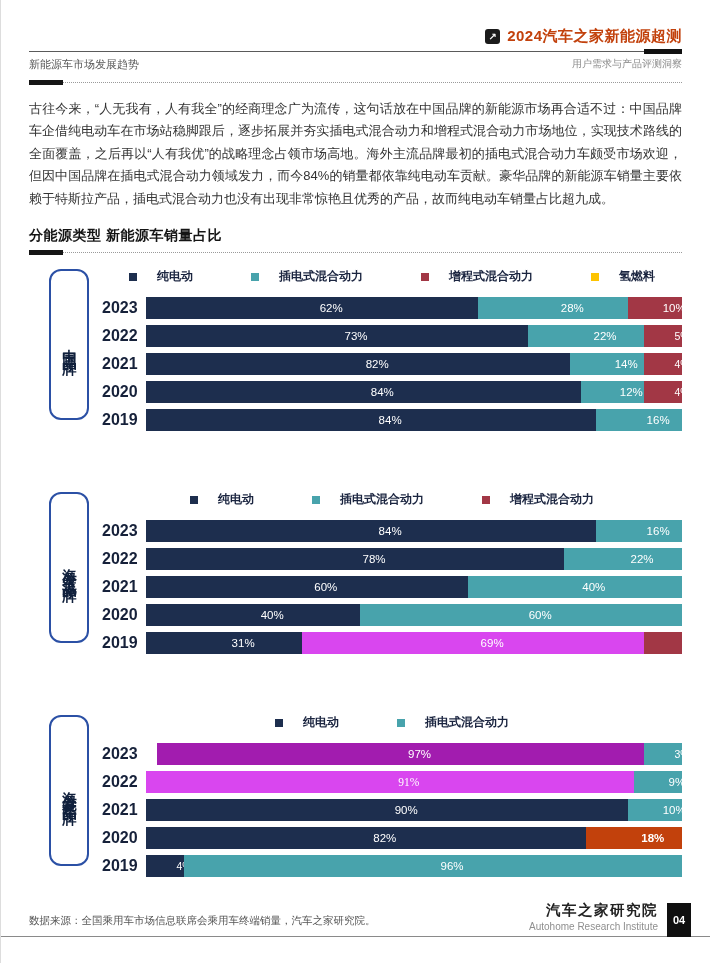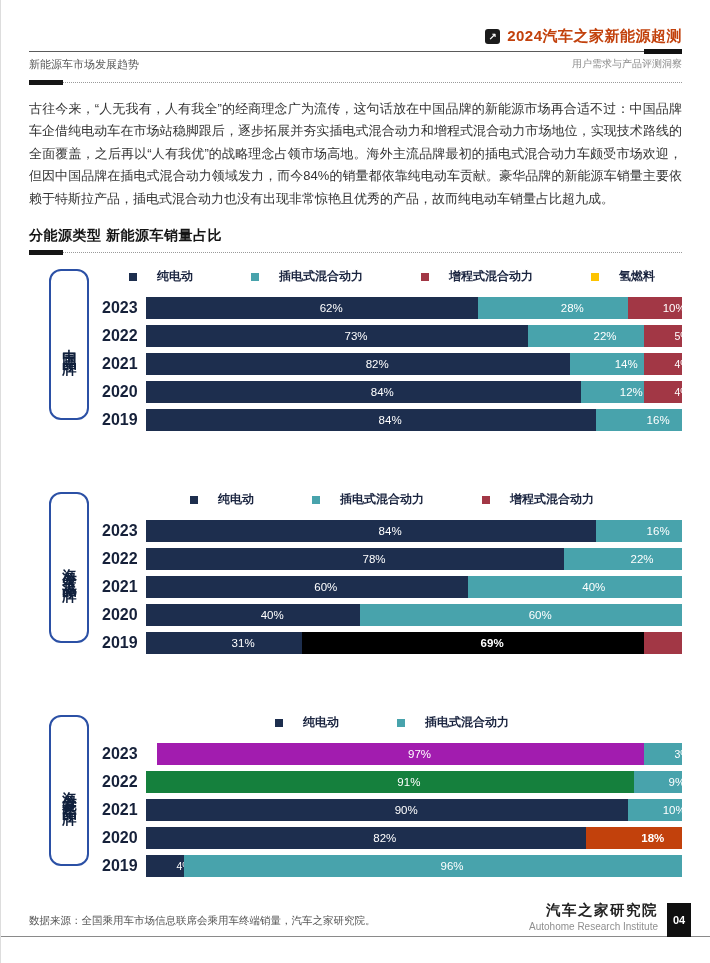--- a/index.html
+++ b/index.html
@@ -259,21 +259,21 @@
                   <span class="seg-label">60%</span>
                 </div>
               </div>
             </div>
             <div class="row">
               <span class="year">2019</span>
               <div class="track">
                 <div class="seg" style="width: 31%; background: rgb(29, 46, 78);">
                   <span class="seg-label">31%</span>
                 </div>
-                <div class="seg" style="width: 68.5%; background: #000000; font-weight: bold;">
+                <div class="seg" style="width: 68.5%; background: #d946ef;">
                   <span class="seg-label">69%</span>
                 </div>
                 <div class="seg narrow" style="width: 0.5%; background: rgb(162, 55, 69);"></div>
               </div>
             </div>
           </div>
       </div>
     </div>
 
     <div class="chart">
@@ -299,21 +299,21 @@
                   <span class="seg-label">97%</span>
                 </div>
                 <div class="seg narrow" style="width: 3%; background: rgb(72, 163, 172);">
                   <span class="seg-label">3%</span>
                 </div>
               </div>
             </div>
             <div class="row">
               <span class="year">2022</span>
               <div class="track">
-                <div class="seg" style="width: 91%; background: #15803d;">
+                <div class="seg" style="width: 91%; background: #d946ef; font-family: Liberation Serif, serif;">
                   <span class="seg-label">91%</span>
                 </div>
                 <div class="seg" style="width: 9%; background: rgb(72, 163, 172);">
                   <span class="seg-label">9%</span>
                 </div>
               </div>
             </div>
             <div class="row">
               <span class="year">2021</span>
               <div class="track">

